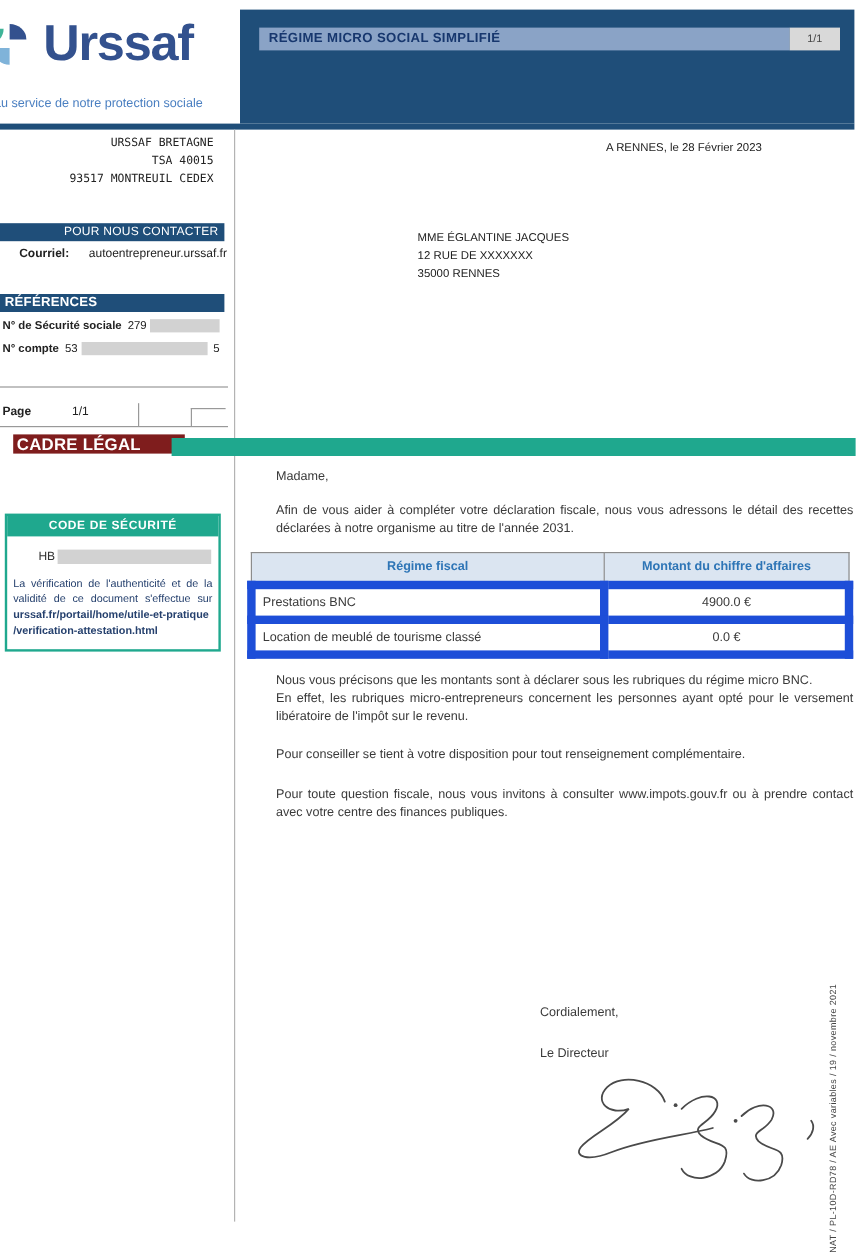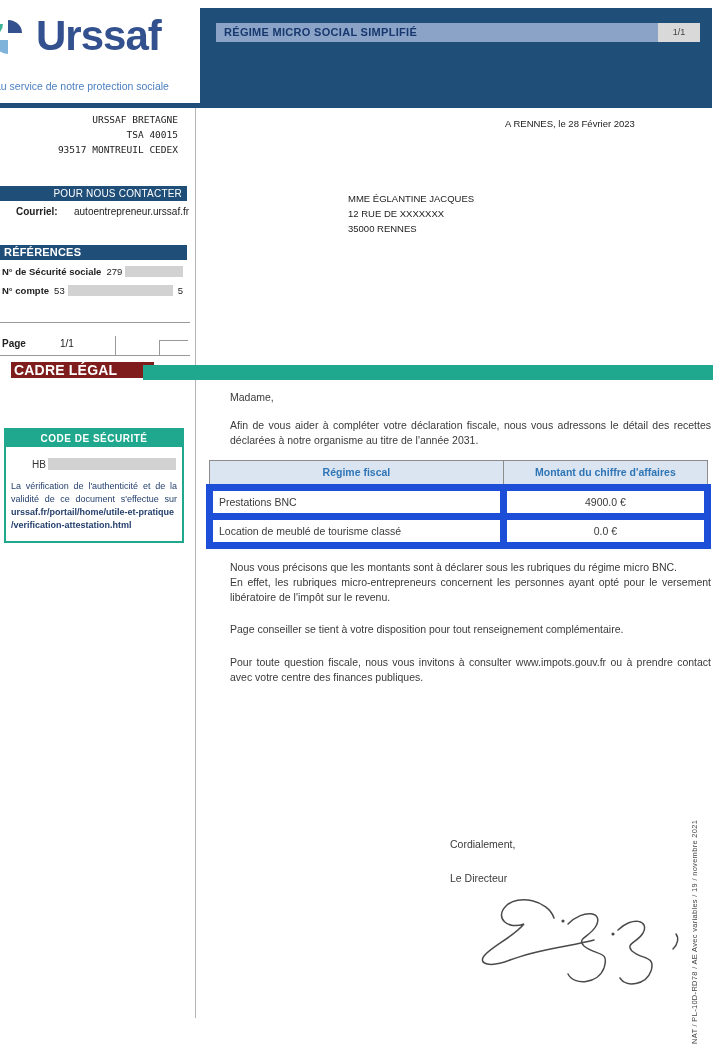--- a/index.html
+++ b/index.html
@@ -207,21 +207,21 @@
           <td>Location de meublé de tourisme classé</td>
           <td class="amount">0.0 €</td>
         </tr>
       </tbody>
     </table>
 
     <p class="p2">
       <span>Nous vous précisons que les montants sont à déclarer sous les rubriques du régime micro BNC.</span><br>
       <span>En effet, les rubriques micro-entrepreneurs concernent les personnes ayant opté pour le versement libératoire de l'impôt sur le revenu.</span>
     </p>
-    <p class="p3">Page conseiller se tient à votre disposition pour tout renseignement complémentaire.</p>
+    <p class="p3">Pour conseiller se tient à votre disposition pour tout renseignement complémentaire.</p>
     <p>Pour toute question fiscale, nous vous invitons à consulter www.impots.gouv.fr ou à prendre contact avec votre centre des finances publiques.</p>
   </div>
 
   <div class="closing-block">
     <div>Cordialement,</div>
     <div class="signer">Le Directeur</div>
   </div>
 
   <div class="signature">
     <svg width="240" height="105" viewBox="0 0 240 105" fill="none">

